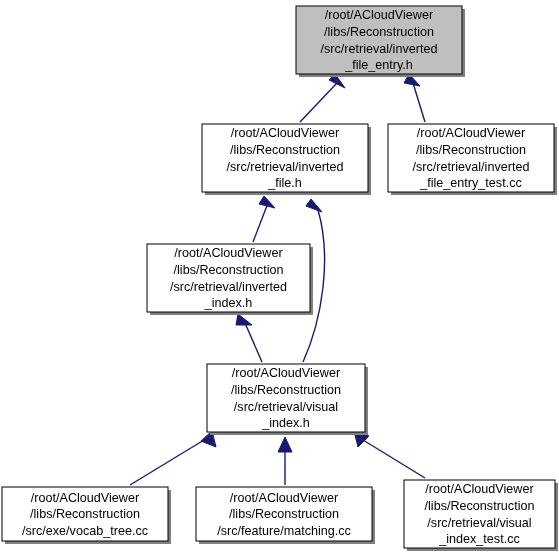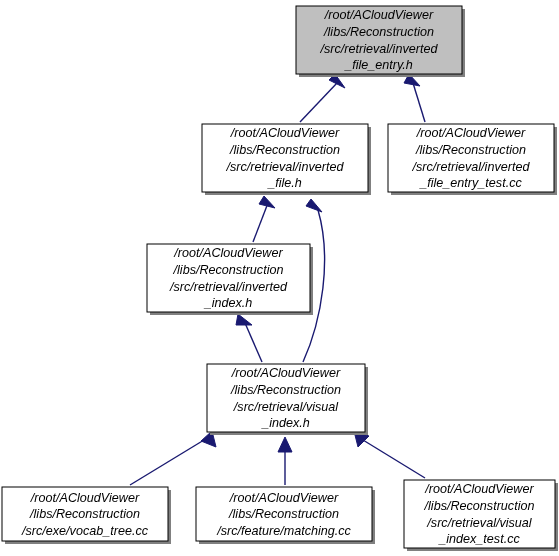--- a/index.html
+++ b/index.html
@@ -11,21 +11,20 @@
   body {
     width: 559px;
     height: 556px;
     overflow: hidden;
     font-family: "Liberation Sans", sans-serif;
   }
   #graph-root {
     position: relative;
     width: 559px;
     height: 556px;
-    font-style: italic;
   }
   svg#dep-graph {
     display: block;
     width: 559px;
     height: 556px;
   }
   .node-box {
     stroke: #000000;
     stroke-width: 1px;
   }

